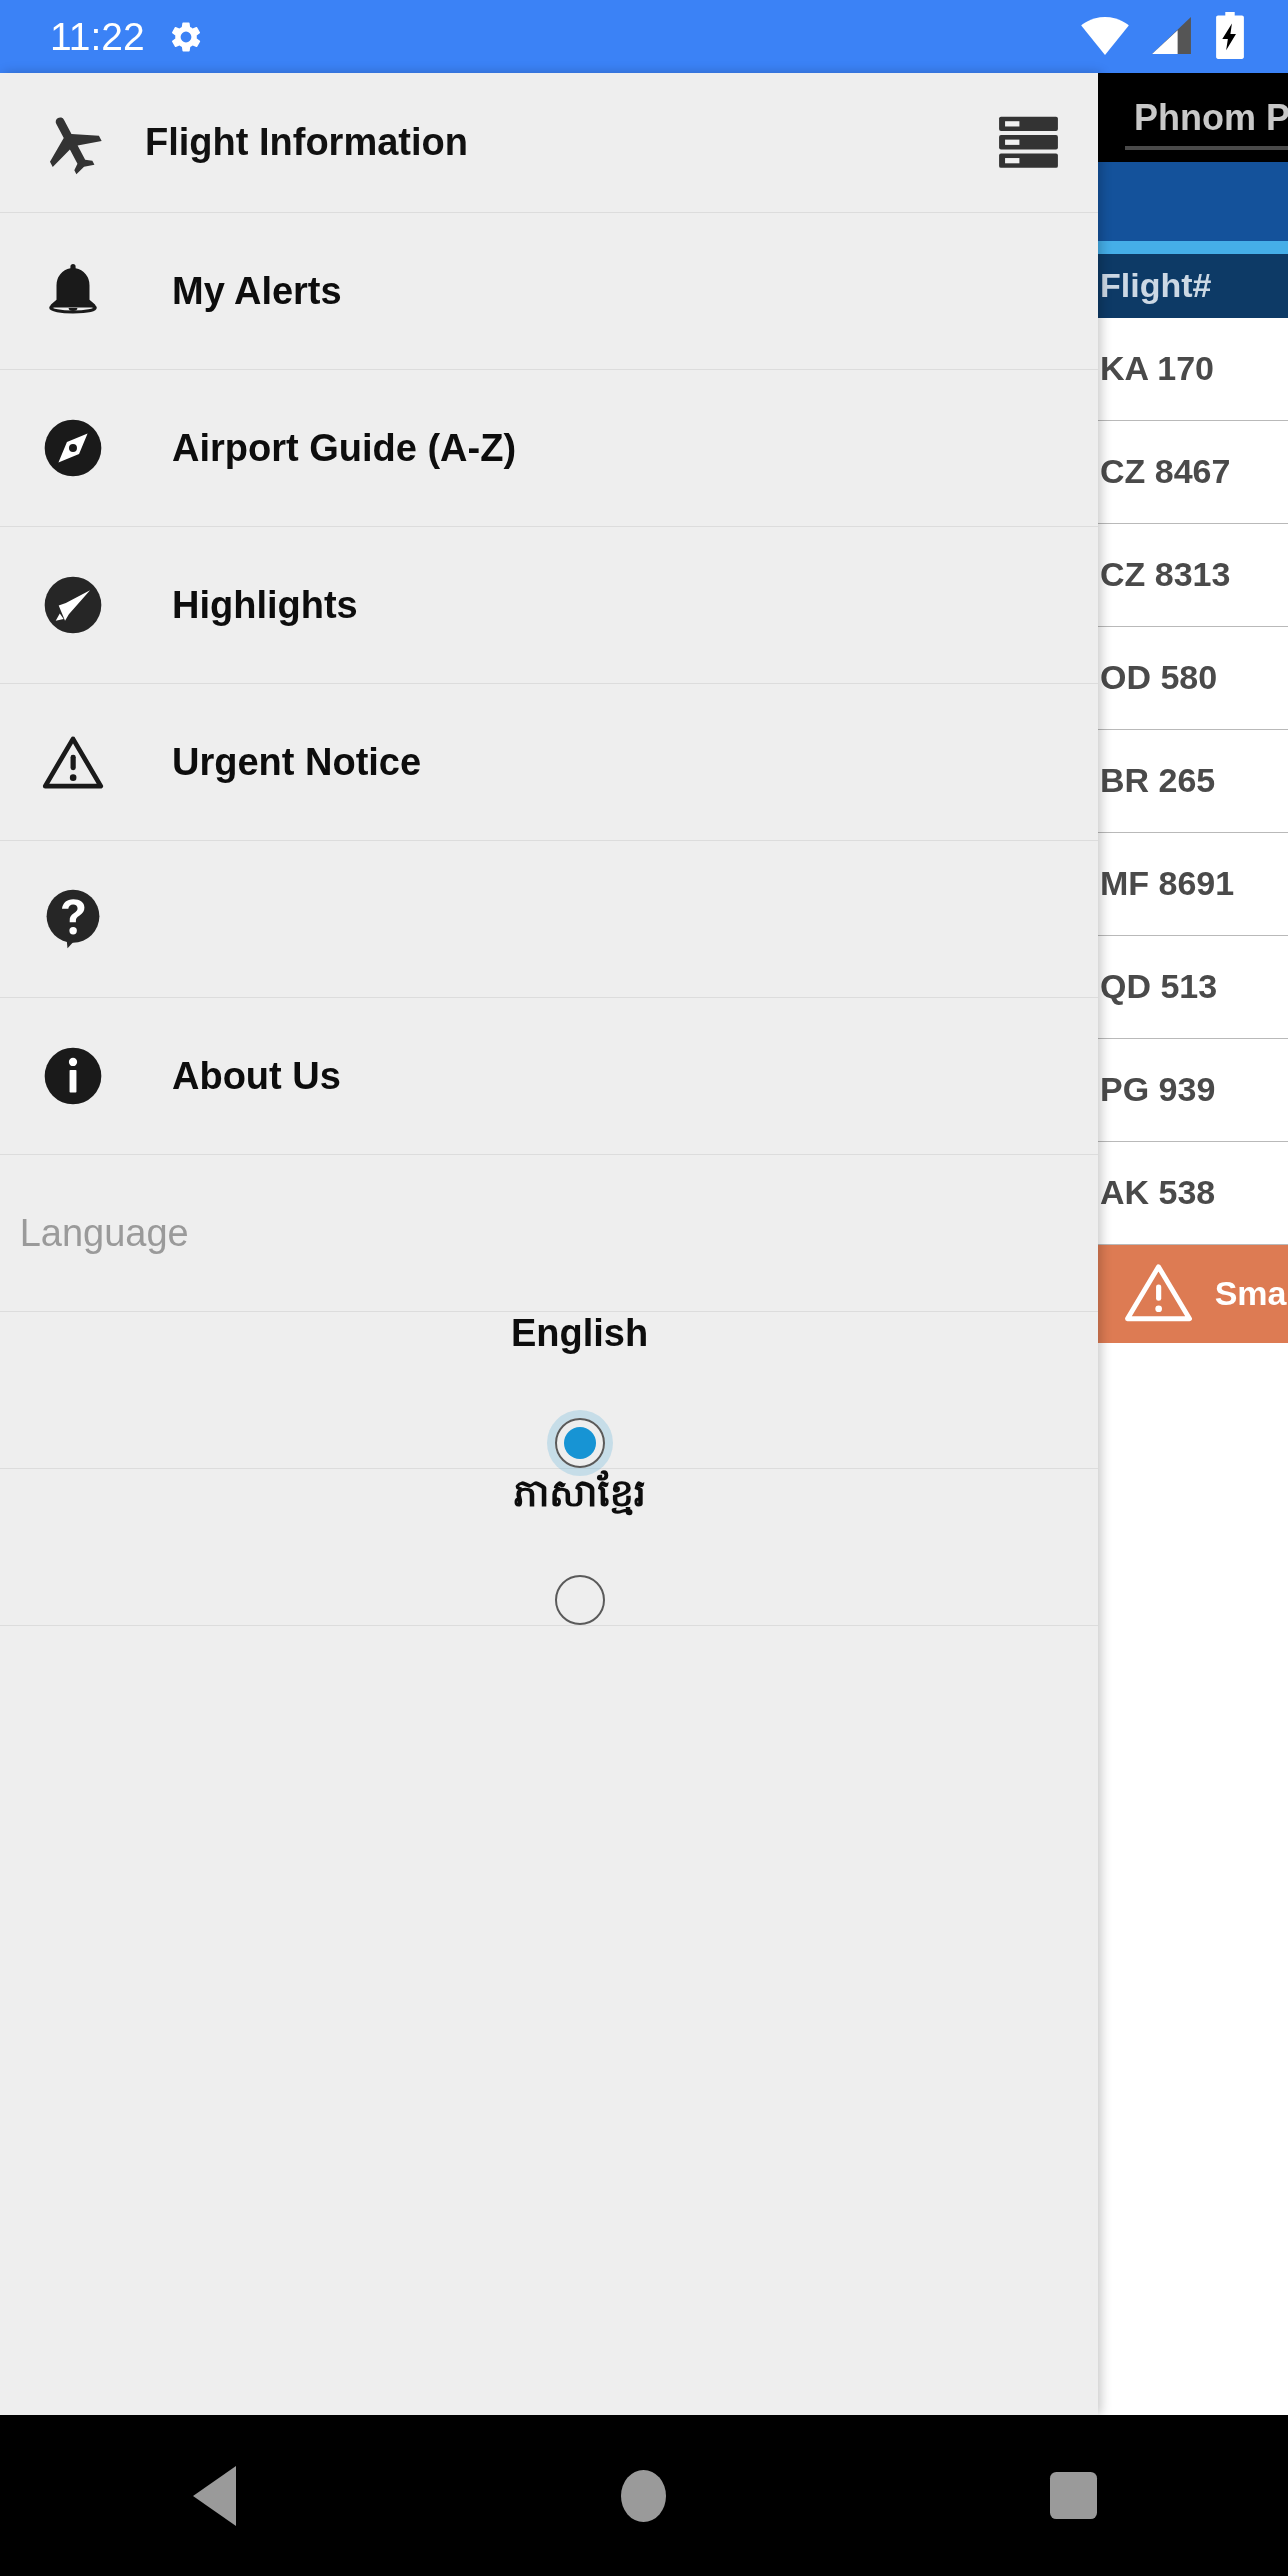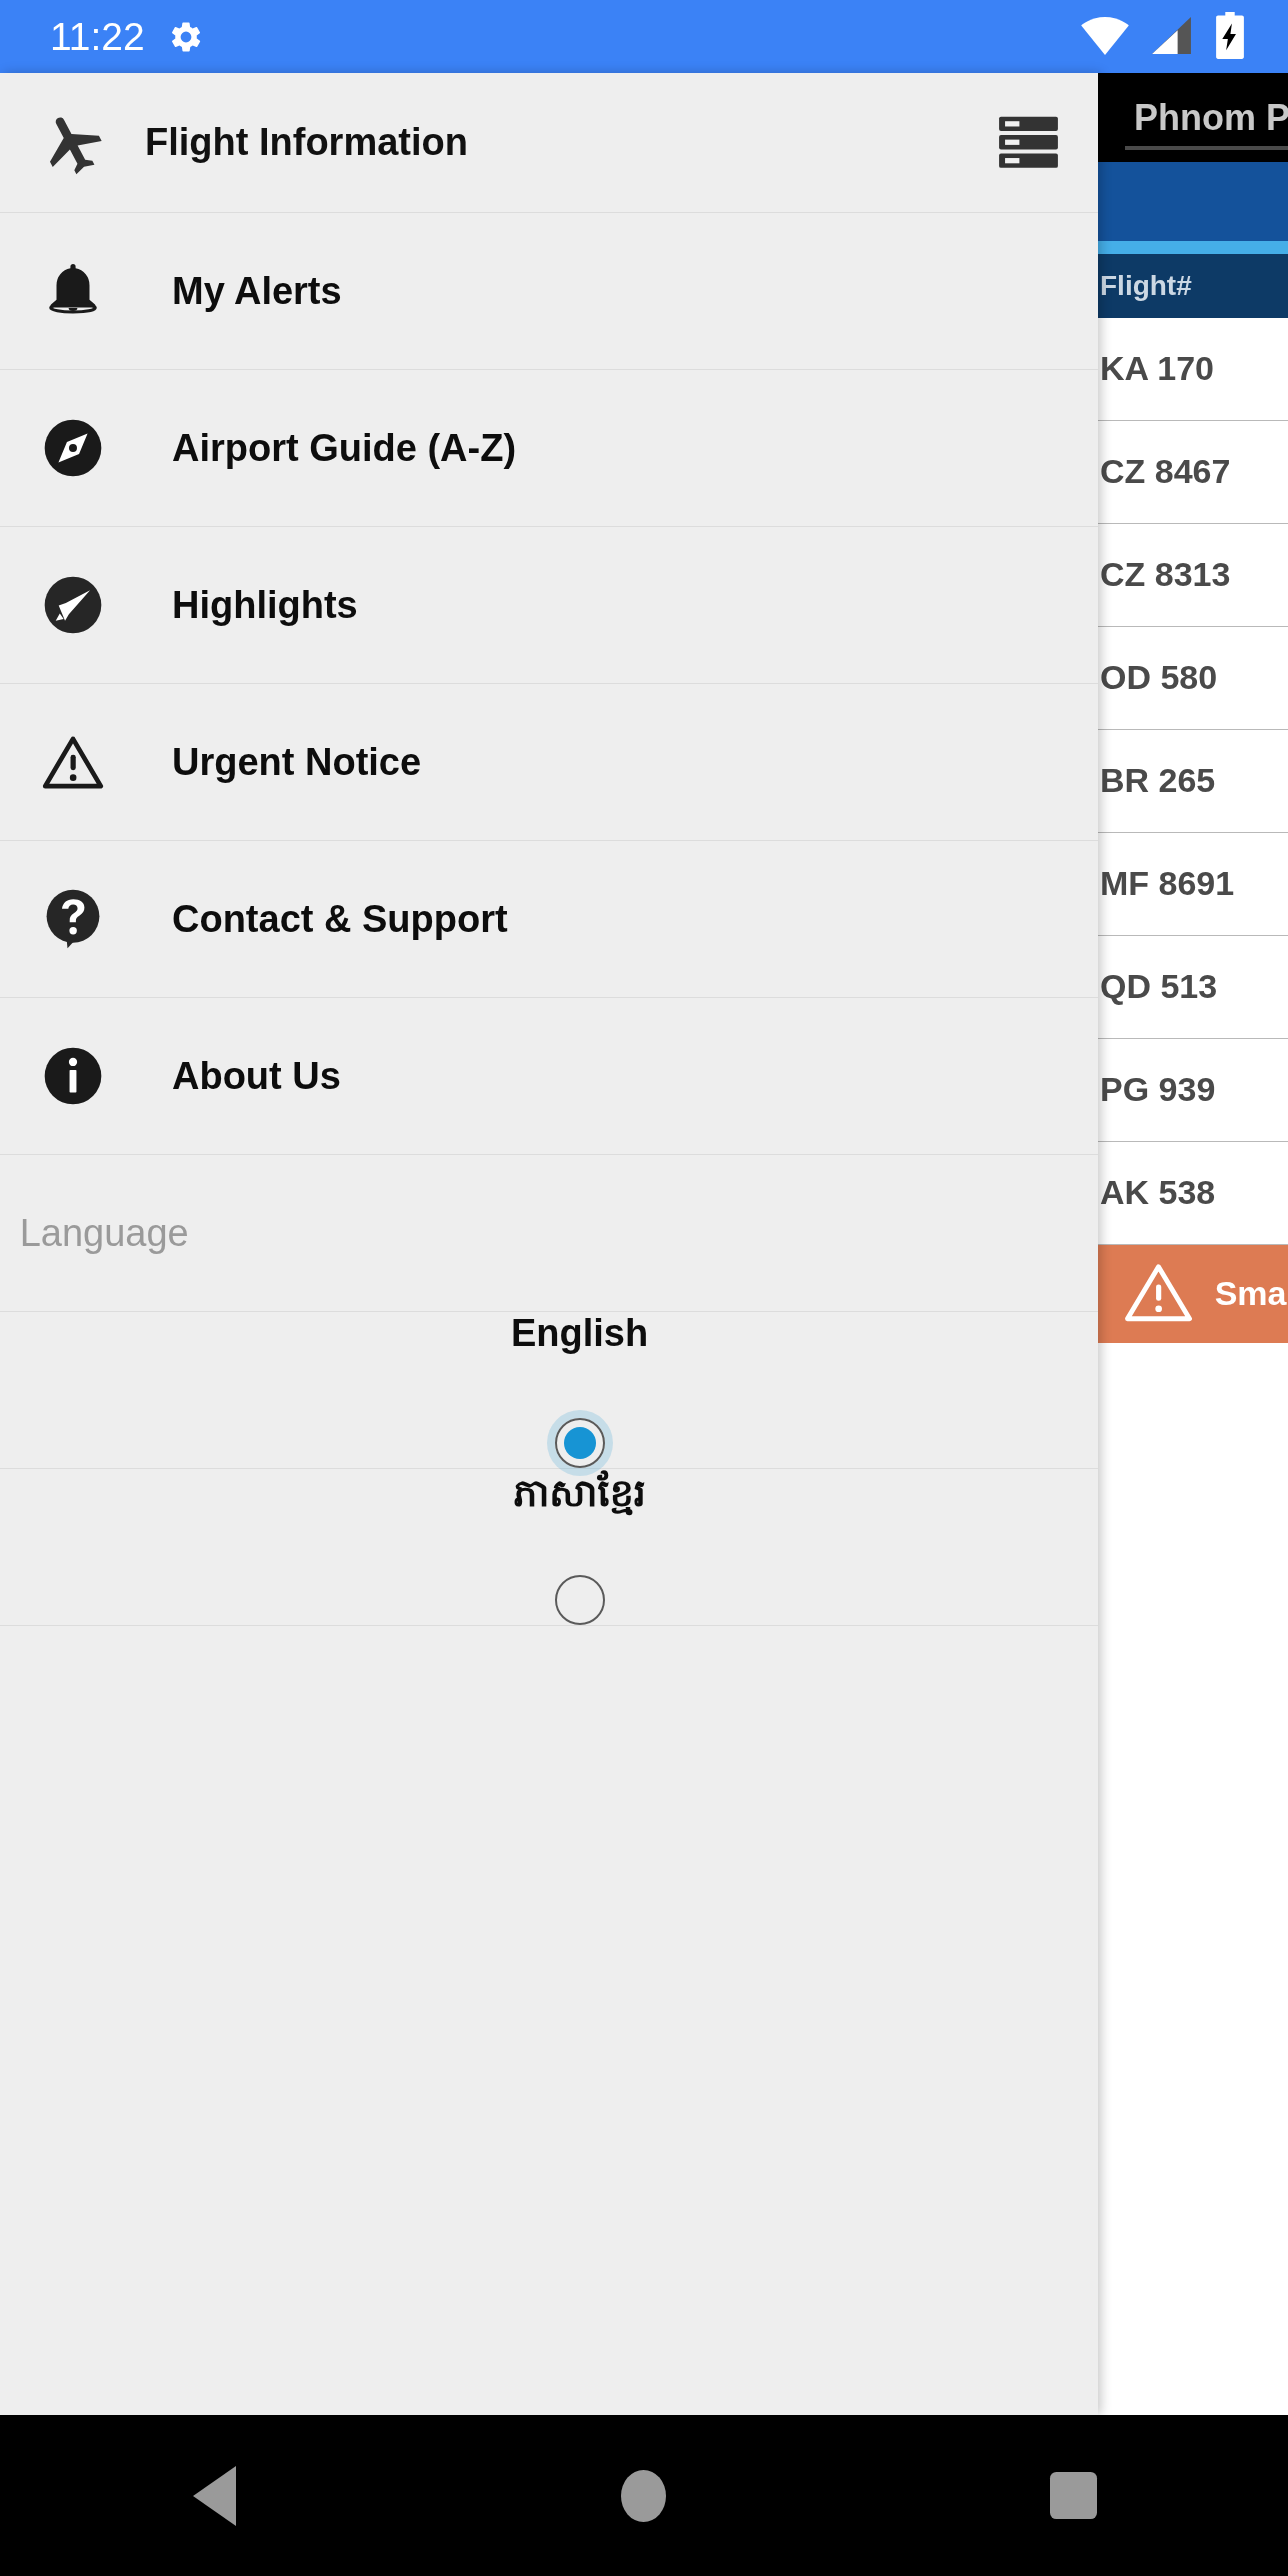--- a/index.html
+++ b/index.html
@@ -99,21 +99,21 @@
   .fp-col-head {
     height: 64px;
     background: #0d3a66;
     display: flex;
     align-items: center;
     box-sizing: border-box;
     padding-left: 1100px;
   }
   .fp-col-head-text {
     color: #ccd8e4;
-    font-size: 28px;
+    font-size: 34px;
     font-weight: bold;
     white-space: nowrap;
   }
   .fp-rows {
     background: #ffffff;
   }
   .fp-row {
     height: 103px;
     border-bottom: 1.8px solid #b9b9b9;
     display: flex;
@@ -450,21 +450,20 @@
 
     <div class="menu-row">
       <span class="menu-icon">
         <svg width="66" height="66" viewBox="0 0 24 24" aria-hidden="true">
           <circle cx="12" cy="11" r="9.6" fill="#262626"></circle>
           <path fill="#262626" d="M9.6 18.6 10 22.6 13.4 19z"></path>
           <path fill="#ffffff" d="M12.1 4.8c-2.3 0-3.9 1.35-4.1 3.5h2.3c.1-1 .75-1.6 1.75-1.6.95 0 1.6.55 1.6 1.35 0 .75-.35 1.15-1.35 1.85-1.1.75-1.55 1.45-1.5 2.7v.6h2.25v-.5c0-.85.3-1.25 1.35-1.95 1.15-.8 1.75-1.65 1.75-2.9 0-1.9-1.55-3.05-4.05-3.05z"></path>
           <circle cx="12.05" cy="16.3" r="1.35" fill="#ffffff"></circle>
         </svg>
       </span>
-      <span class="menu-label">Contact &amp; Support</span>
     </div>
 
     <div class="menu-row">
       <span class="menu-icon">
         <svg width="66" height="66" viewBox="0 0 24 24" aria-hidden="true">
           <circle cx="12" cy="12" r="10.3" fill="#1a1a1a"></circle>
           <circle cx="12" cy="6.9" r="1.5" fill="#ffffff"></circle>
           <rect x="10.75" y="9.8" width="2.5" height="8.2" rx="0.3" fill="#ffffff"></rect>
         </svg>
       </span>

